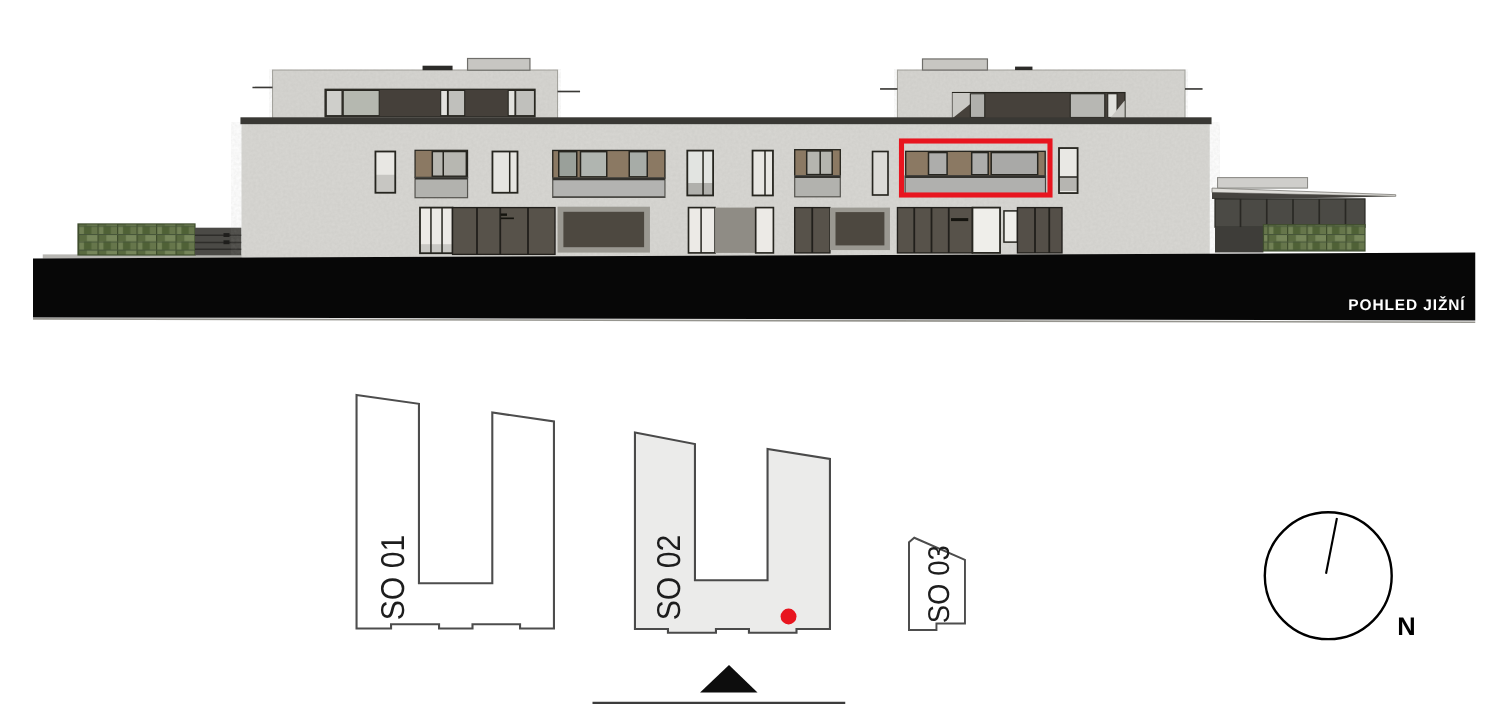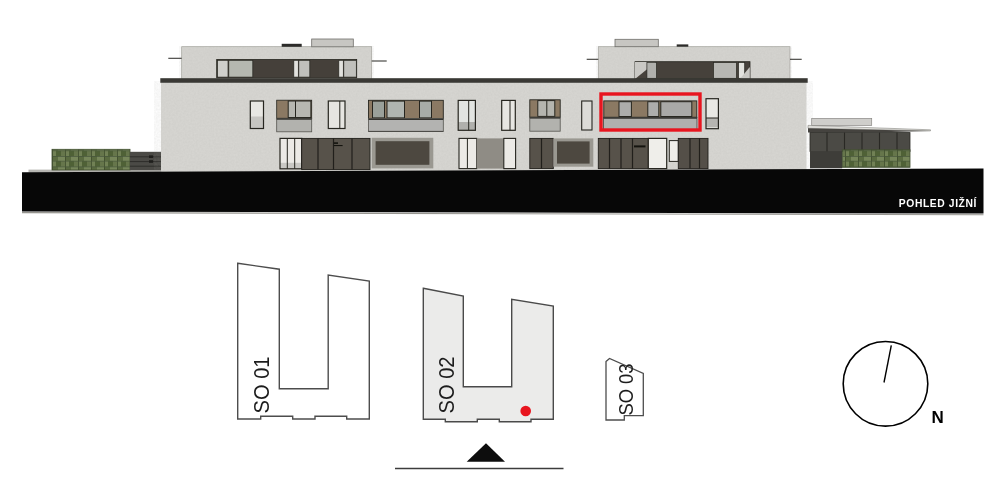--- a/index.html
+++ b/index.html
@@ -1,18 +1,18 @@
 <!DOCTYPE html>
 <html><head>
 <meta charset="utf-8">
 <style>
   html,body{margin:0;padding:0;background:#ffffff;}
   .stage{
     position:relative;width:1000px;height:483px;background:#ffffff;
-    font-family:"Liberation Sans", sans-serif;overflow:hidden;
+    font-family:"Liberation Sans", sans-serif;overflow:hidden;border-radius:10px;
   }
   svg{display:block;}
   text{font-family:"Liberation Sans", sans-serif;}
 </style>
 </head>
 <body>
 
 <div class="stage">
 <svg width="1000" height="483" viewBox="0 0 1000 483">
   <defs>

